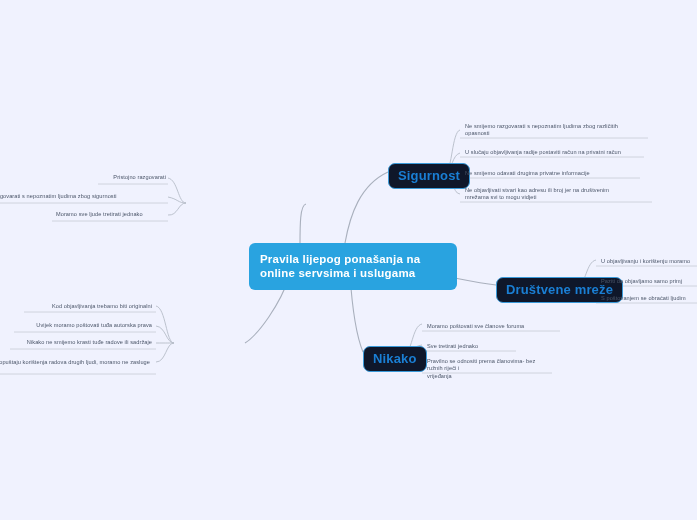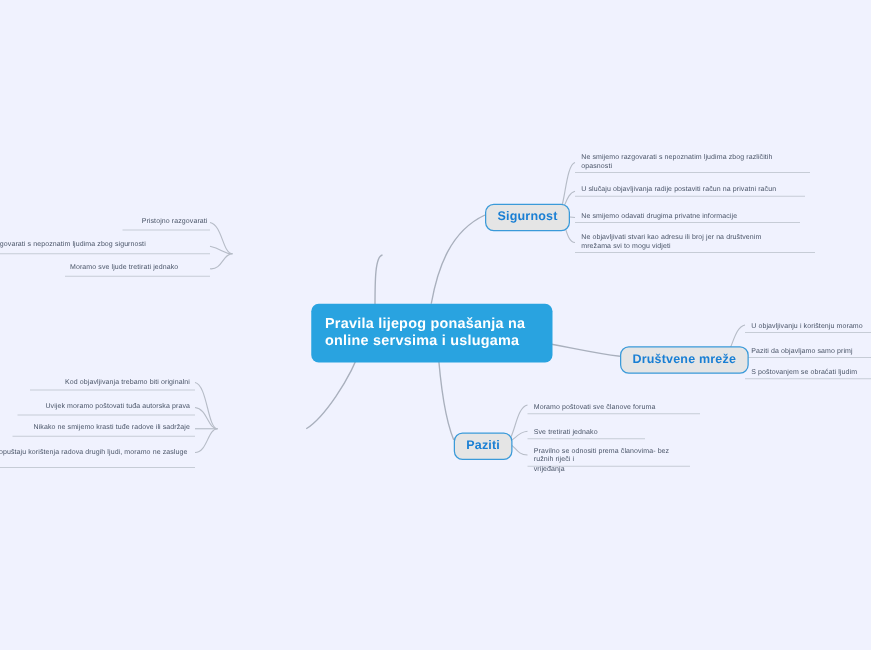--- a/index.html
+++ b/index.html
@@ -40,26 +40,26 @@
     font-weight: bold;
     font-size: 11.5px;
     line-height: 14px;
     letter-spacing: .2px;
     padding: 9px 11px 10px 11px;
     text-align: left;
     white-space: pre-line;
   }
   
   .branch {
-    background: #e5e5e5;
+    background: #0f172a;
     border: 1.4px solid #3a9ad9;
     border-radius: 7px;
     color: #1a7fd4;
     font-weight: bold;
-    font-size: 10px;
+    font-size: 13px;
     letter-spacing: .15px;
     padding: 4px 9px 5px 9px;
     white-space: nowrap;
     text-align: center;
   }
   
   .leaf {
     color: #4a5568;
     font-size: 5.6px;
     line-height: 7.4px;
@@ -143,21 +143,21 @@
       <path d="M174,343 C166,343 166,362 156,362"></path>
     </g>
     <g stroke="#c6ccd6" stroke-width=".8">
       <line x1="156" y1="312" x2="24" y2="312"></line>
       <line x1="156" y1="332" x2="14" y2="332"></line>
       <line x1="156" y1="349" x2="10" y2="349"></line>
       <line x1="156" y1="374" x2="0" y2="374"></line>
     </g>
   </svg>
 
-  <div class="node root" style="left:249px; top:243px; width:193px;">Pravila lijepog ponašanja na
+  <div class="node root" style="left:249px; top:243px; width:208px;">Pravila lijepog ponašanja na
 online servsima i uslugama</div>
 
 
   <div class="node leaf" style="left:99px; top:173px; width:70px; text-align:right;">Pristojno razgovarati</div>
   <div class="node leaf left-clip" style="left:-6px; top:192px; width:175px;">zgovarati s nepoznatim ljudima zbog sigurnosti</div>
   <div class="node leaf" style="left:53px; top:210px; width:116px;">Moramo sve ljude tretirati jednako</div>
 
   <div class="node branch" style="left:388px; top:163px;">Sigurnost</div>
 
   <div class="node leaf" style="left:462px; top:122px; width:188px;">Ne smijemo razgovarati s nepoznatim ljudima zbog različitih
@@ -166,21 +166,21 @@
   <div class="node leaf" style="left:462px; top:169px; width:180px;">Ne smijemo odavati drugima privatne informacije</div>
   <div class="node leaf" style="left:462px; top:186px; width:190px;">Ne objavljivati stvari kao adresu ili broj jer na društvenim
 mrežama svi to mogu vidjeti</div>
 
   <div class="node branch" style="left:496px; top:277px;">Društvene mreže</div>
 
   <div class="node leaf right-clip" style="left:598px; top:257px; width:99px;">U objavljivanju i korištenju moramo</div>
   <div class="node leaf right-clip" style="left:598px; top:277px; width:99px;">Paziti da objavljamo samo primj</div>
   <div class="node leaf right-clip" style="left:598px; top:294px; width:99px;">S poštovanjem se obraćati ljudim</div>
 
-  <div class="node branch" style="left:363px; top:346px;">Paziti</div>
+  <div class="node branch" style="left:363px; top:346px;">Nikako</div>
 
   <div class="node leaf" style="left:424px; top:322px; width:136px;">Moramo poštovati sve članove foruma</div>
   <div class="node leaf" style="left:424px; top:342px; width:92px;">Sve tretirati jednako</div>
   <div class="node leaf" style="left:424px; top:357px; width:130px;">Pravilno se odnositi prema članovima- bez ružnih riječi i
 vrijeđanja</div>
 
 
   <div class="node leaf" style="left:25px; top:302px; width:130px; text-align:right;">Kod objavljivanja trebamo biti originalni</div>
   <div class="node leaf" style="left:15px; top:321px; width:140px; text-align:right;">Uvijek moramo poštovati tuđa autorska prava</div>
   <div class="node leaf" style="left:11px; top:338px; width:144px; text-align:right;">Nikako ne smijemo krasti tuđe radove ili sadržaje</div>

